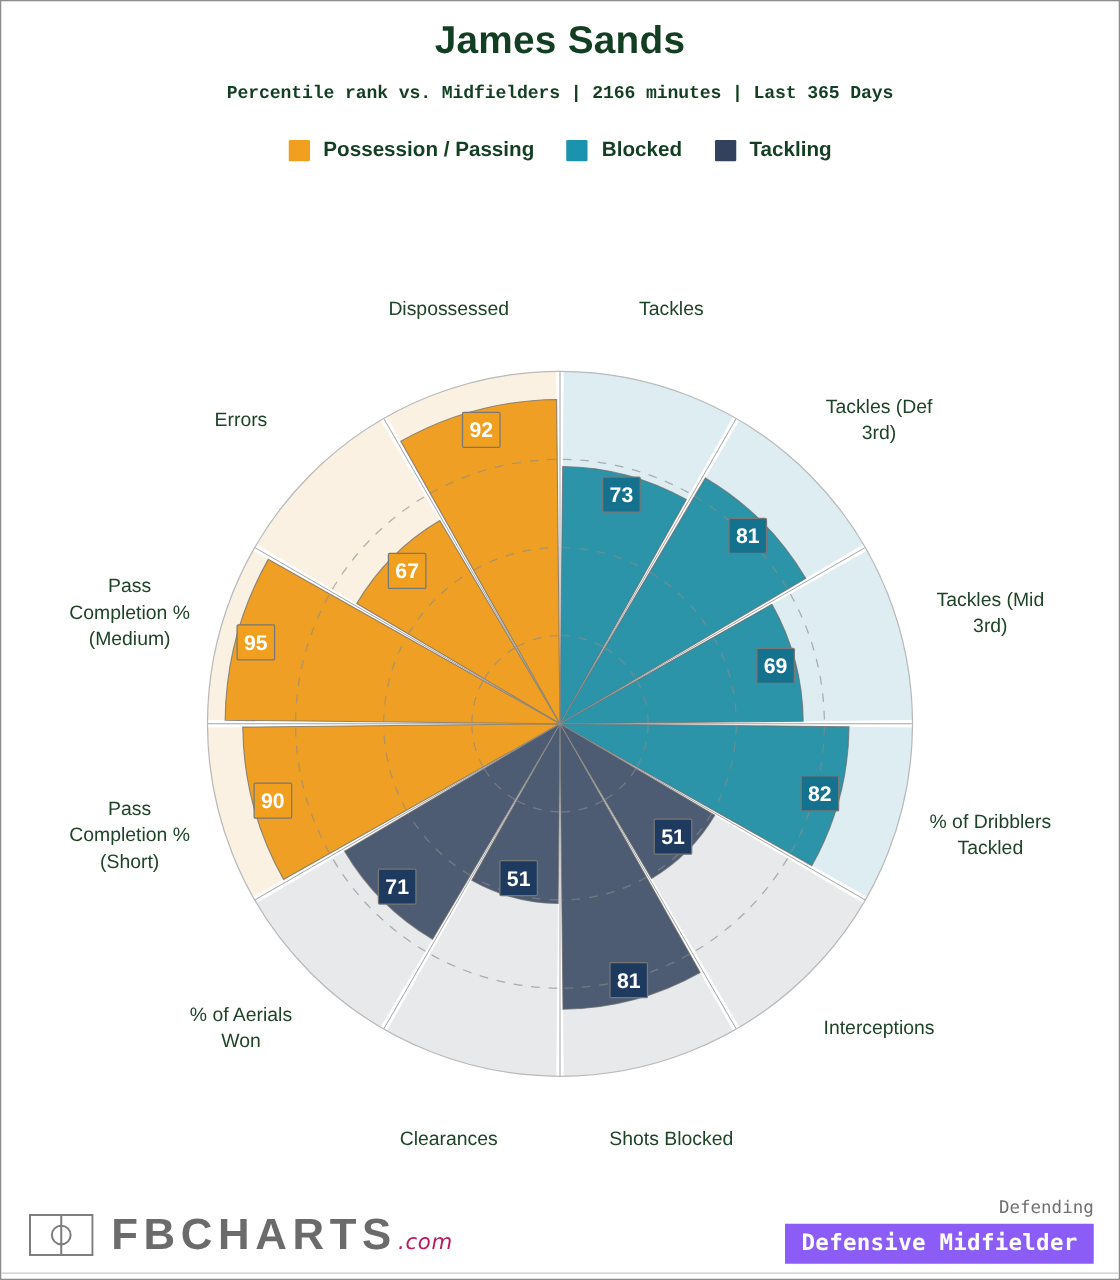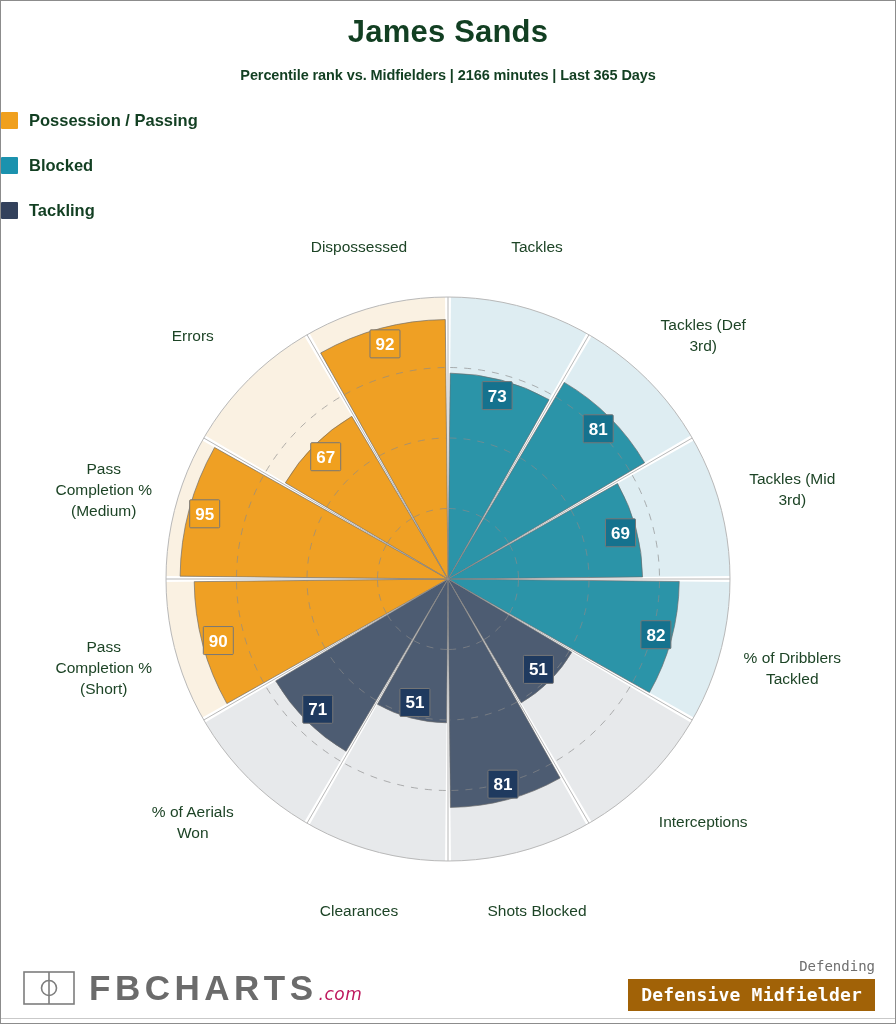--- a/index.html
+++ b/index.html
@@ -27,30 +27,30 @@
     letter-spacing: 0.2px;
     margin: 0;
     line-height: 1.1;
   }
   #chart-subtitle {
     font-size: 14.5px;
     font-weight: bold;
     color: #123f22;
     margin-top: 18px;
     letter-spacing: -0.1px;
+    font-family: Liberation Mono, monospace;
   }
 
   
   #legend {
     display: flex;
     justify-content: center;
-    align-items: flex-start;
+    align-items: flex-end;
     gap: 26px;
     margin-top: 28px;
-    flex-direction: column;
   }
   .legend-item { display: flex; align-items: center; gap: 11px; }
   .legend-swatch {
     width: 17px; height: 17px; display: block; border-radius: 1px;
   }
   .legend-label {
     font-size: 16.5px;
     font-weight: bold;
     color: #123f22;
   }
@@ -313,16 +313,16 @@
       <circle cx="26" cy="17" r="7.5" fill="none" stroke="#7d7d7d" stroke-width="1.6"></circle>
     </svg>
     <div id="logo-wordmark">
       <span id="logo-fbcharts">FBCHARTS</span>
       <span id="logo-dotcom">.com</span>
     </div>
   </div>
 
   <div id="footer-right">
     <div id="template-caption">Defending</div>
-    <div id="template-badge" style="background: #a16207;">Defensive Midfielder</div>
+    <div id="template-badge" style="background: #8b5cf6;">Defensive Midfielder</div>
   </div>
   <div id="footer-rule"></div>
 </div>
 
 </body></html>

